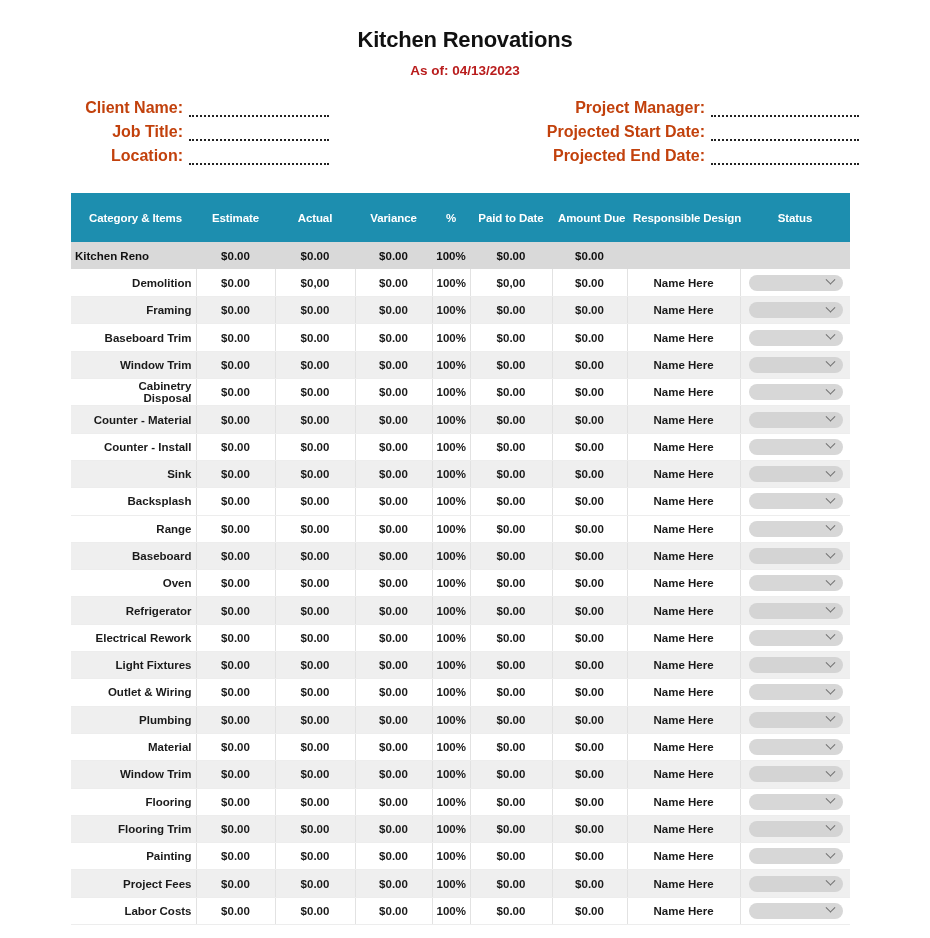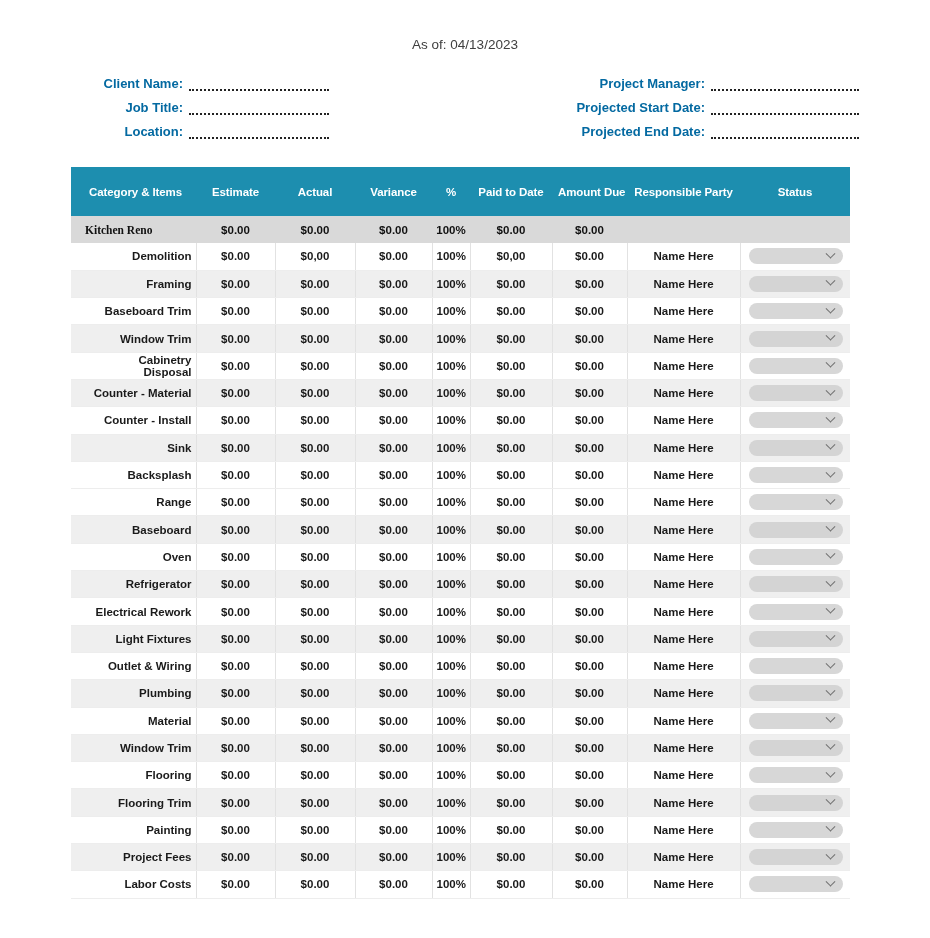--- a/index.html
+++ b/index.html
@@ -25,22 +25,22 @@
   .doc-title {
     font-size: 22px;
     font-weight: bold;
     letter-spacing: -0.2px;
     color: #111111;
     line-height: 1.2;
   }
   .doc-subtitle {
     margin-top: 10px;
     font-size: 13.5px;
-    font-weight: normal;
-    color: #404040;
+    font-weight: bold;
+    color: #b91c1c;
   }
 
   
   .meta-block {
     margin-top: 22px;
     display: flex;
     justify-content: space-between;
     padding: 0 71px 0 71px;
   }
   .meta-col {
@@ -49,23 +49,23 @@
     gap: 7px;
   }
   .meta-row {
     display: flex;
     align-items: flex-end;
     gap: 6px;
     height: 17px;
   }
   .meta-col-left .meta-row { justify-content: flex-start; }
   .meta-label {
-    font-size: 13px;
+    font-size: 16px;
     font-weight: bold;
-    color: #0369a1;
+    color: #c2410c;
     white-space: nowrap;
     text-align: right;
   }
   .meta-col-left .meta-label { width: 112px; }
   .meta-col-right .meta-label { width: 178px; }
   .meta-line {
     width: 140px;
     border-bottom: 2.2px dotted #222222;
     height: 11px;
   }
@@ -113,22 +113,21 @@
     background: #D9D9D9;
     font-weight: bold;
     height: 27px;
     border: none;
     color: #111111;
     font-size: 11.5px;
     text-align: center;
   }
   tr.summary-row td.cat {
     text-align: left;
-    padding-left: 14px;
-    font-family: Liberation Serif, serif;
+    padding-left: 4px;
   }
 
   tr.item-row td {
     height: 27.3px;
     font-size: 11.5px;
     font-weight: bold;
     color: #1a1a1a;
     text-align: center;
     border-right: 1px solid #E2E2E2;
     border-bottom: 1px solid #EDEDED;
@@ -165,20 +164,21 @@
     height: 7px;
     border-right: 1.4px solid #6d6d6d;
     border-bottom: 1.4px solid #6d6d6d;
     transform: rotate(45deg) translate(-2px, -2px);
   }
 </style>
 </head>
 <body>
 
 <div class="doc-header">
+  <div class="doc-title">Kitchen Renovations</div>
   <div class="doc-subtitle">As of: 04/13/2023</div>
 </div>
 
 <div class="meta-block">
   <div class="meta-col meta-col-left">
       <div class="meta-row">
         <div class="meta-label">Client Name:</div>
         <div class="meta-line"></div>
       </div>
       <div class="meta-row">
@@ -221,21 +221,21 @@
     </colgroup>
     <thead>
       <tr>
           <th class="th-category">Category &amp; Items</th>
           <th>Estimate</th>
           <th>Actual</th>
           <th>Variance</th>
           <th>%</th>
           <th>Paid to Date</th>
           <th>Amount Due</th>
-          <th>Responsible Party</th>
+          <th>Responsible Design</th>
           <th>Status</th>
         </tr>
     </thead>
     <tbody>
         <tr class="summary-row">
           <td class="cat">Kitchen Reno</td>
           <td>$0.00</td>
           <td>$0.00</td>
           <td>$0.00</td>
           <td>100%</td>

